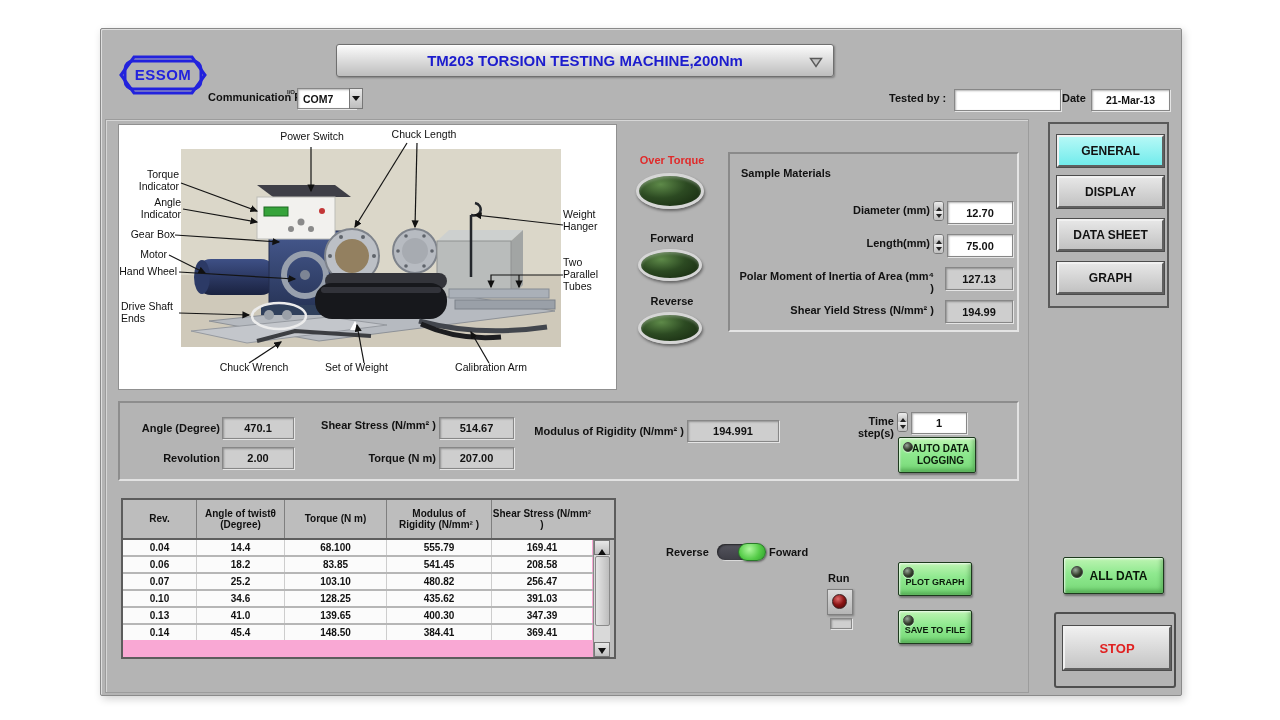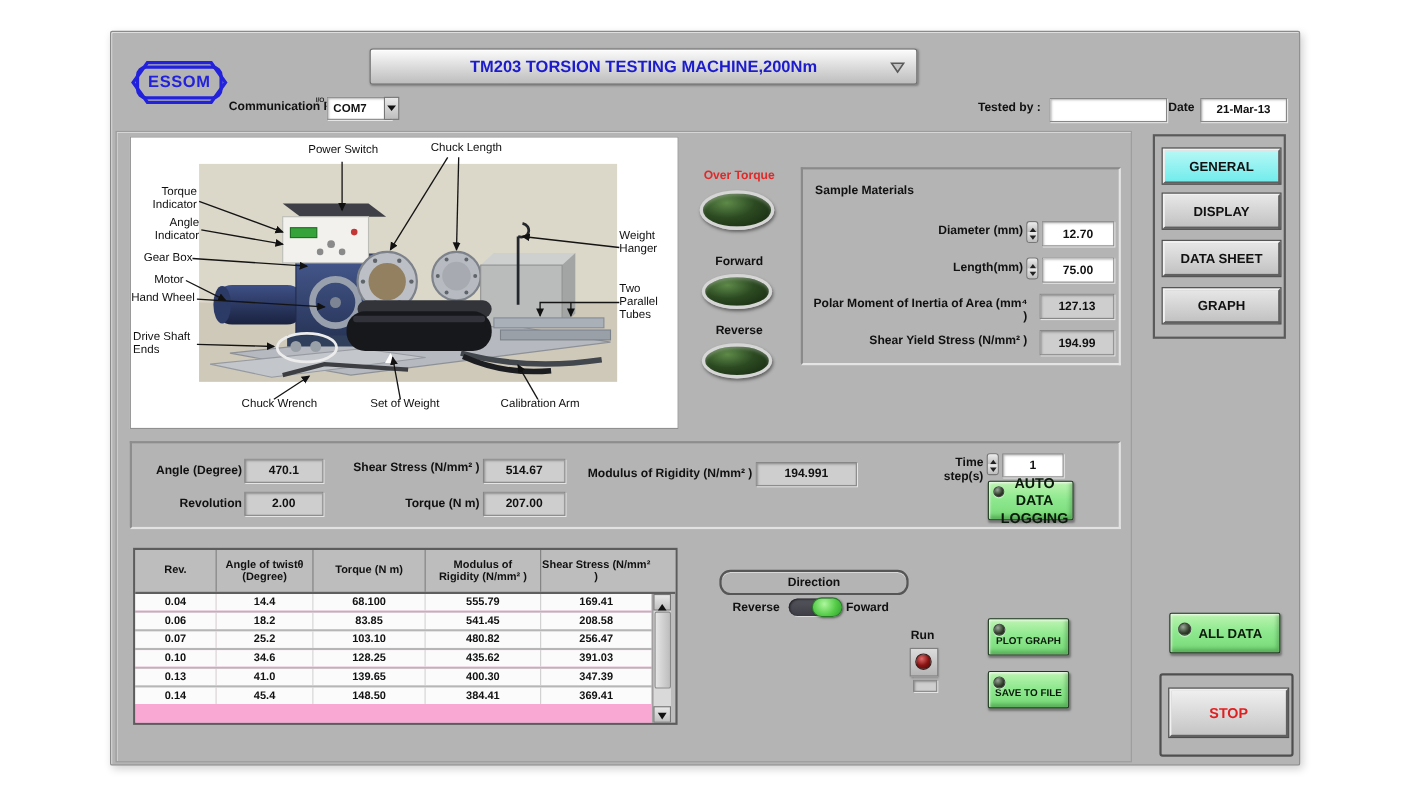--- a/index.html
+++ b/index.html
@@ -226,21 +226,21 @@
     </svg>
     <div class="ph-label" style="left:148px;top:6px;width:90px;text-align:center;">Power Switch</div>
     <div class="ph-label" style="left:262px;top:4px;width:86px;text-align:center;">Chuck Length</div>
     <div class="ph-label" style="left:2px;top:44px;width:58px;text-align:right;">Torque Indicator</div>
     <div class="ph-label" style="left:6px;top:72px;width:56px;text-align:right;">Angle Indicator</div>
     <div class="ph-label" style="left:4px;top:104px;width:52px;text-align:right;">Gear Box</div>
     <div class="ph-label" style="left:4px;top:124px;width:44px;text-align:right;">Motor</div>
     <div class="ph-label" style="left:0px;top:141px;width:58px;text-align:right;">Hand Wheel</div>
     <div class="ph-label" style="left:2px;top:176px;width:56px;text-align:left;">Drive Shaft Ends</div>
     <div class="ph-label" style="left:92px;top:237px;width:86px;text-align:center;">Chuck Wrench</div>
-    <div class="ph-label" style="left:206px;top:237px;width:86px;text-align:center;">Set of Weight</div>
+    <div class="ph-label" style="left:206px;top:237px;width:86px;">Set of Weight</div>
     <div class="ph-label" style="left:324px;top:237px;width:96px;text-align:center;">Calibration Arm</div>
     <div class="ph-label" style="left:444px;top:84px;width:52px;">Weight Hanger</div>
     <div class="ph-label" style="left:444px;top:132px;width:54px;">Two Parallel Tubes</div>
   </div>
 
   <div class="abs lbl" style="left:535px;top:125px;width:72px;text-align:center;color:#e02a2a;">Over Torque</div>
   <div class="abs led-oval" style="left:535px;top:144px;width:62px;height:30px;"></div>
   <div class="abs lbl" style="left:535px;top:203px;width:72px;text-align:center;">Forward</div>
   <div class="abs led-oval" style="left:537px;top:220px;width:58px;height:26px;"></div>
   <div class="abs lbl" style="left:535px;top:266px;width:72px;text-align:center;">Reverse</div>
@@ -283,21 +283,21 @@
 
     <div class="abs lbl" style="left:404px;top:22px;width:160px;text-align:right;">Modulus of Rigidity (N/mm² )</div>
     <div class="abs sunken field-gray fld" style="left:567px;top:17px;width:90px;height:20px;">194.991</div>
 
     <div class="abs lbl" style="left:712px;top:12px;width:62px;text-align:right;">Time step(s)</div>
     <div class="abs spinner" style="left:777px;top:9px;">
         <div class="sp-half up"></div>
         <div class="sp-half dn"></div>
       </div>
     <div class="abs sunken field-white fld" style="left:791px;top:9px;width:54px;height:20px;">1</div>
-    <div class="abs green-btn" style="left:778px;top:34px;width:78px;height:36px;font-size:13px;line-height:1.2;
+    <div class="abs green-btn" style="left:778px;top:34px;width:78px;height:36px;font-size:10px;line-height:1.2;
          display:flex;align-items:center;padding-left:7px;box-sizing:border-box;">
       <span class="led-dot" style="left:4px;top:4px;width:8px;height:8px;"></span>
       <span>AUTO DATA LOGGING</span>
     </div>
   </div>
 
   <div class="abs" style="left:20px;top:469px;width:491px;border:2px solid #5c5c5c;background:#bdbdbd;box-sizing:content-box;">
     <div style="display:flex;height:38px;border-bottom:2px solid #5f5f5f;background:#bdbdbd;">
       <div class="th-cell c0">Rev.</div>
       <div class="th-cell c1">Angle of twistθ
@@ -354,22 +354,20 @@
         </div>
       </div>
       <div style="width:17px;height:117px;position:relative;background:#d9d9d9;border-left:1px solid #8a8a8a;box-sizing:border-box;">
         <div class="sb-btn up" style="position:absolute;top:0;left:0;width:16px;"></div>
         <div class="sb-thumb" style="top:16px;height:68px;"></div>
         <div class="sb-btn dn" style="position:absolute;bottom:0;left:0;width:16px;"></div>
       </div>
     </div>
   </div>
 
-  <div class="abs" style="left:553px;top:489px;width:168px;height:19px;border:2px solid #565656;border-radius:10px;
-       box-shadow:inset 0 1px 0 #d9d9d9;display:flex;align-items:center;justify-content:center;font-weight:bold;font-size:11px;color:#111;">Direction</div>
 
   <div class="abs lbl" style="left:565px;top:517px;">Reverse</div>
   <div class="abs" style="left:616px;top:515px;width:46px;height:16px;border-radius:9px;
        background:linear-gradient(#55555e,#3e3e46);box-shadow:inset 1px 1px 2px rgba(0,0,0,.6), 1px 1px 0 rgba(255,255,255,.5);">
     <span style="position:absolute;right:-3px;top:-1px;width:28px;height:18px;border-radius:9px;border:1px solid #2a7a2a;
          background:radial-gradient(circle at 40% 32%, #aef79e 0%, #55cc48 55%, #2f9e2c 100%);
          box-shadow:1px 1px 2px rgba(0,0,0,.45);box-sizing:border-box;"></span>
   </div>
   <div class="abs lbl" style="left:668px;top:517px;">Foward</div>
 

